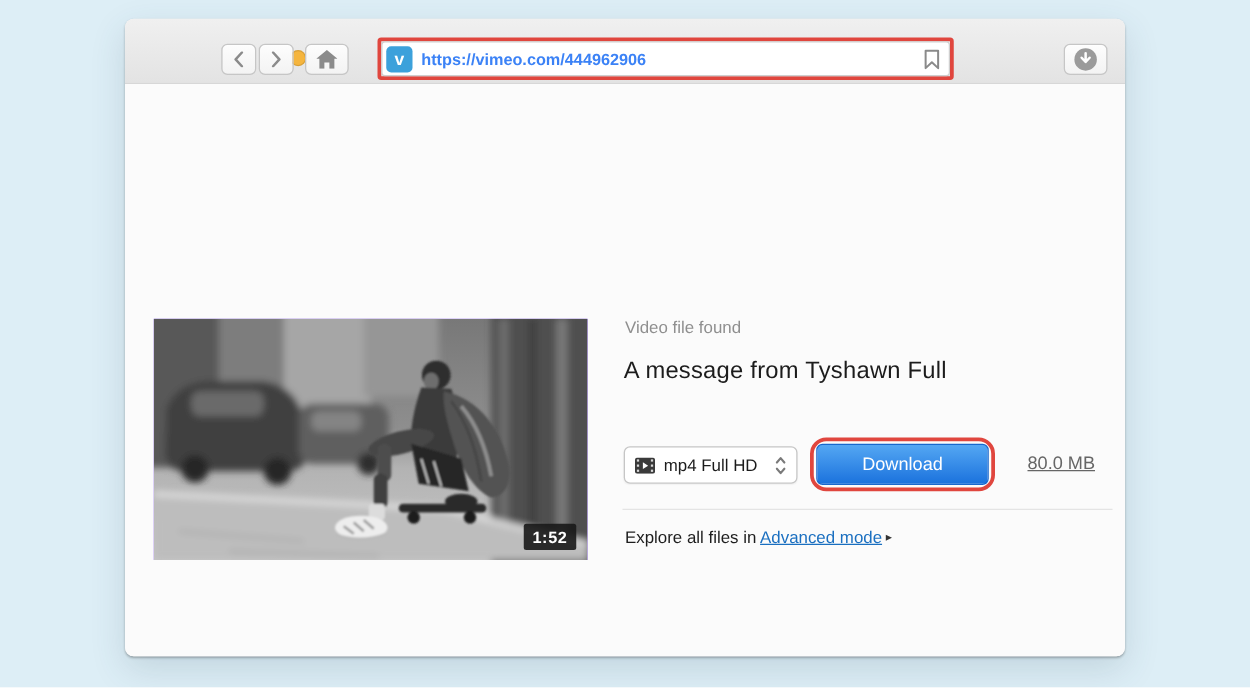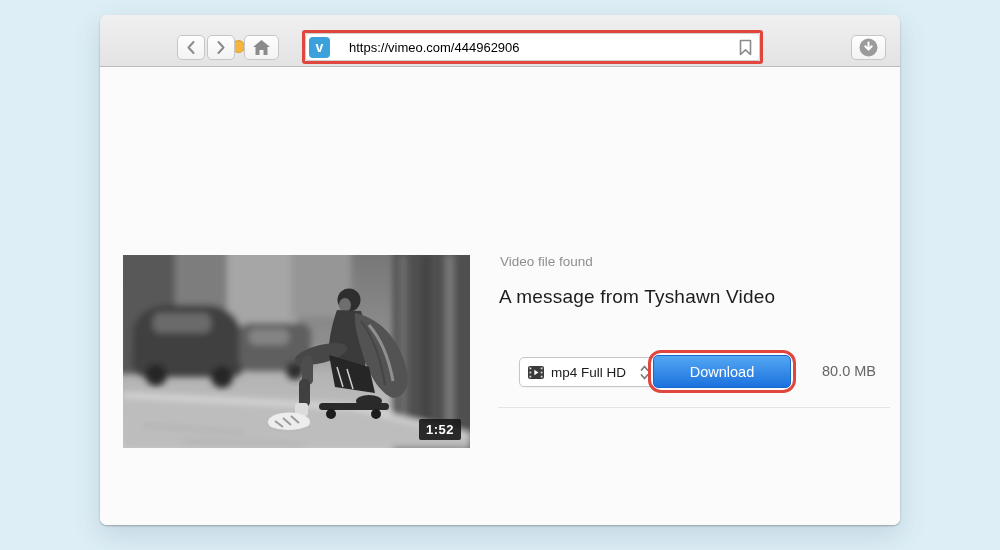--- a/index.html
+++ b/index.html
@@ -45,60 +45,60 @@
   .url-field {
     position:absolute; inset:0; background:#fff;
     border:1px solid #cfcfcf; border-radius:3px;
     display:flex; align-items:center; padding:0 7px 0 3px;
   }
   .vimeo-badge {
     width:21px; height:21px; border-radius:4px; background:#3ca1db;
     color:#fff; font-weight:bold; font-size:14px;
     display:flex; align-items:center; justify-content:center; flex:none;
   }
-  .url-text { flex:1; margin-left:19px; font-size:13px; color:#000000; white-space:nowrap; overflow:hidden; }
+  .url-text { flex:1; margin-left:7px; font-size:13px; color:#3b82f6; white-space:nowrap; overflow:hidden;font-weight:bold; }
 
   
   .content { position:absolute; left:0; top:53px; right:0; bottom:0; background:#fbfbfb; border-radius:0 0 7px 7px; }
 
   .thumb {
     position:absolute; left:23px; top:187px; width:347px; height:193px;
     background:#8b5cf6; overflow:hidden;
   }
   .duration {
     position:absolute; right:9px; bottom:8px;
     background:rgba(24,24,24,.9); color:#fff;
     font-size:13px; font-weight:bold; letter-spacing:.5px;
     padding:3px 7px; border-radius:2px;
   }
 
   .status-text { position:absolute; left:400px; top:186px; font-size:13.5px; color:#8f8f8f; }
   .video-title { position:absolute; left:399px; top:218px; font-size:19px; color:#1c1c1c; letter-spacing:.2px; }
 
   .format-select {
-    position:absolute; left:419px; top:289px; width:139px; height:30px;
+    position:absolute; left:399px; top:289px; width:139px; height:30px;
     background:#fff; border:1px solid #c6c6c6; border-radius:5px;
     display:flex; align-items:center; padding:0 8px;
     box-shadow:0 1px 1px rgba(0,0,0,.04);
   }
   .format-label { font-size:13.5px; color:#1b1b1b; margin-left:7px; }
   .stepper { margin-left:auto; display:flex; }
 
   .dl-highlight {
     position:absolute; left:548px; top:282px; width:148px; height:43px;
     border:3px solid #e0463e; border-radius:13px;
   }
   .download-btn {
     position:absolute; left:2px; top:2px; width:138px; height:33px;
     background:linear-gradient(#54a7f3,#1b72dd);
     border:1px solid #1767cd; border-radius:5px;
     color:#fff; font-size:14.5px; font-family:"Liberation Sans", sans-serif;
     cursor:pointer;
   }
-  .file-size { position:absolute; left:722px; top:295px; font-size:14.5px; color:#666; }
+  .file-size { position:absolute; left:722px; top:295px; font-size:14.5px; color:#666;text-decoration:underline; }
 
   .divider { position:absolute; left:398px; top:339px; width:392px; height:1px; background:#e4e4e4; }
 
   .explore-row { position:absolute; left:400px; top:354px; font-size:13.5px; color:#1d1d1d; }
   .advanced-link { color:#1a6fc0; text-decoration:underline; cursor:pointer; }
   .explore-arrow { font-size:10px; color:#333; margin-left:3px; vertical-align:1px; }
 </style>
 </head>
 <body>
 
@@ -206,21 +206,21 @@
             <ellipse cx="166" cy="167" rx="21" ry="9.5" fill="#ededed"></ellipse>
             <path d="M152,166 L160,172 M160,163 L168,170 M168,161 L176,168" stroke="#9a9a9a" stroke-width="2"></path>
             <path d="M146,173 Q166,180 187,172" fill="none" stroke="#bbbbbb" stroke-width="2.5"></path>
             <ellipse cx="246" cy="146" rx="13" ry="6" fill="#2c2c2c"></ellipse>
           </g>
         </svg>
         <span class="duration">1:52</span>
       </div>
 
       <div class="status-text">Video file found</div>
-      <div class="video-title">A message from Tyshawn Video</div>
+      <div class="video-title">A message from Tyshawn Full</div>
 
       <div class="format-select">
         <svg width="16" height="13" viewBox="0 0 16 13">
           <rect width="16" height="13" rx="2" fill="#3a3a3a"></rect>
           <rect x="1.5" y="1.5" width="1.8" height="1.8" fill="#d8d8d8"></rect>
             <rect x="1.5" y="5.6" width="1.8" height="1.8" fill="#d8d8d8"></rect>
             <rect x="1.5" y="9.7" width="1.8" height="1.8" fill="#d8d8d8"></rect>
           <rect x="12.7" y="1.5" width="1.8" height="1.8" fill="#d8d8d8"></rect>
             <rect x="12.7" y="5.6" width="1.8" height="1.8" fill="#d8d8d8"></rect>
             <rect x="12.7" y="9.7" width="1.8" height="1.8" fill="#d8d8d8"></rect>
@@ -235,16 +235,20 @@
         </span>
       </div>
 
       <div class="dl-highlight">
         <button class="download-btn">Download</button>
       </div>
       <div class="file-size">80.0 MB</div>
 
       <div class="divider"></div>
 
+      <div class="explore-row">
+        <span>Explore all files in</span>
+        <span class="advanced-link">Advanced mode</span><span class="explore-arrow">▸</span>
+      </div>
 
     </div>
   </div>
 </div>
 
 </body></html>

